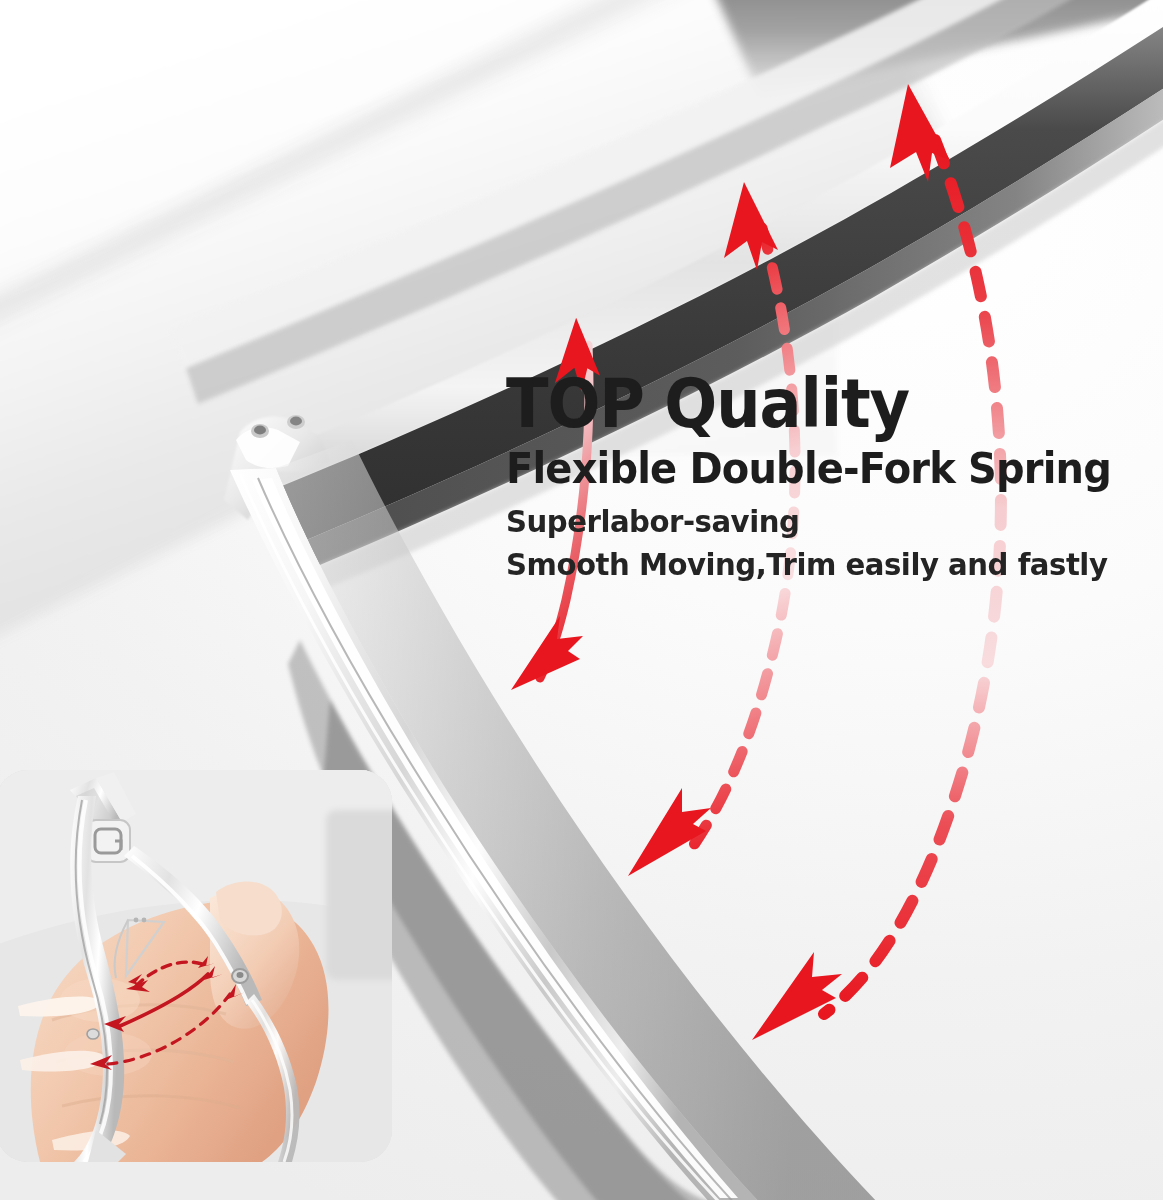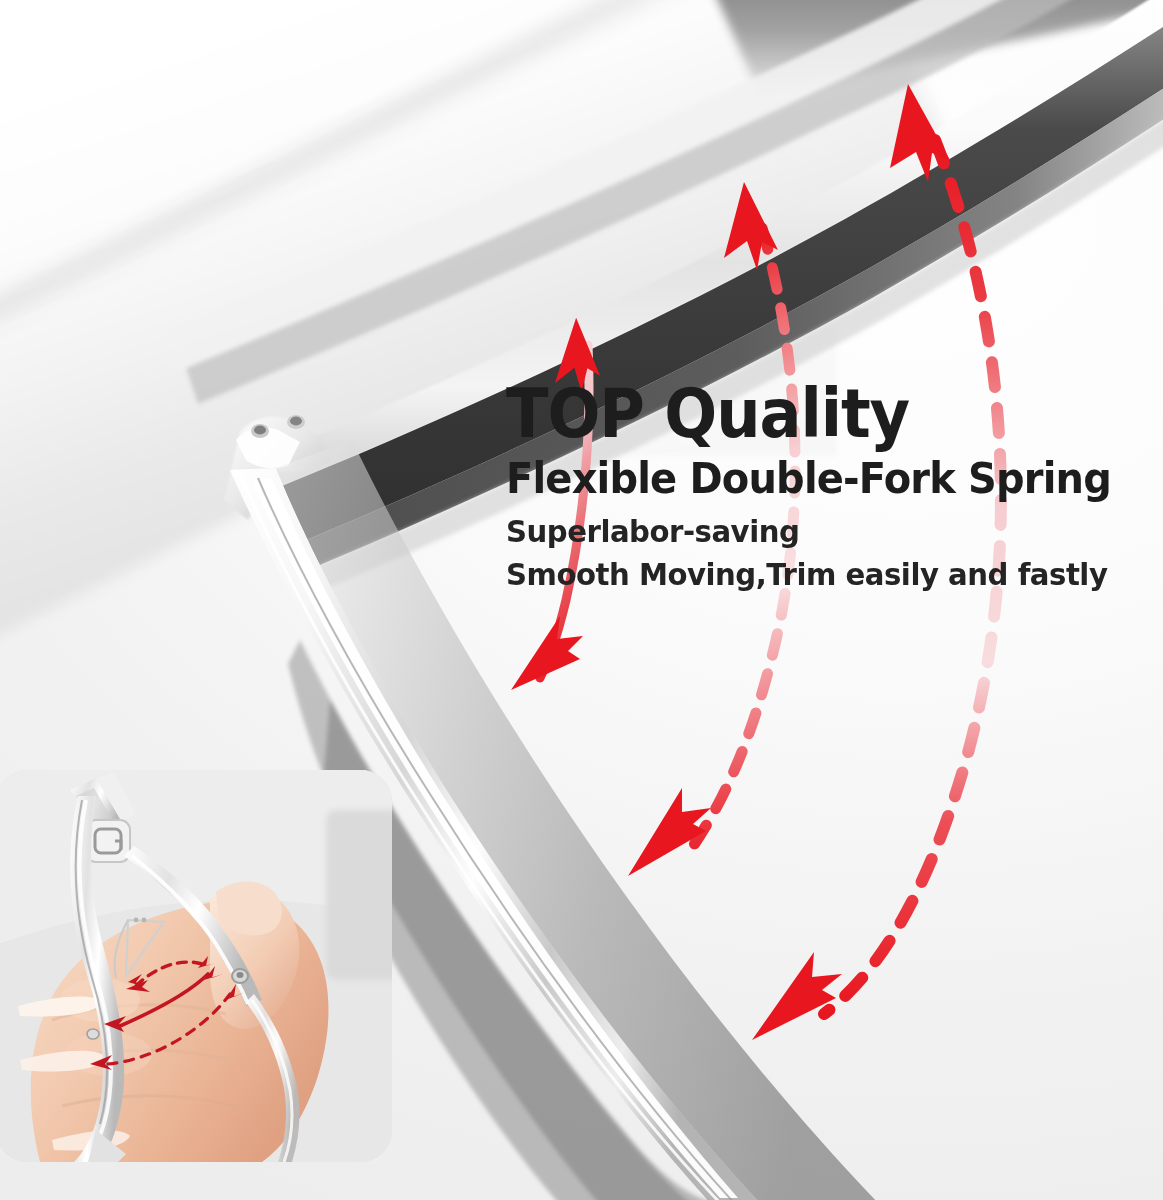--- a/index.html
+++ b/index.html
@@ -53,21 +53,21 @@
   .fork{position:absolute;inset:0;}
   .fork svg{position:absolute;inset:0;width:1163px;height:1200px;}
 
   
   .arcs{position:absolute;inset:0;}
   .arcs svg{position:absolute;inset:0;width:1163px;height:1200px;}
 
   
   .copy{
     position:absolute;
-    left:506px;top:382px;
+    left:506px;top:372px;
     width:610px;
   }
   .h1{
     font-family:"DejaVu Sans","Liberation Sans",sans-serif;
     font-weight:700;
     font-size:67px;
     line-height:0.98;
     letter-spacing:-1.2px;
     color:#1d1d1d;
     transform:scaleX(0.93);

